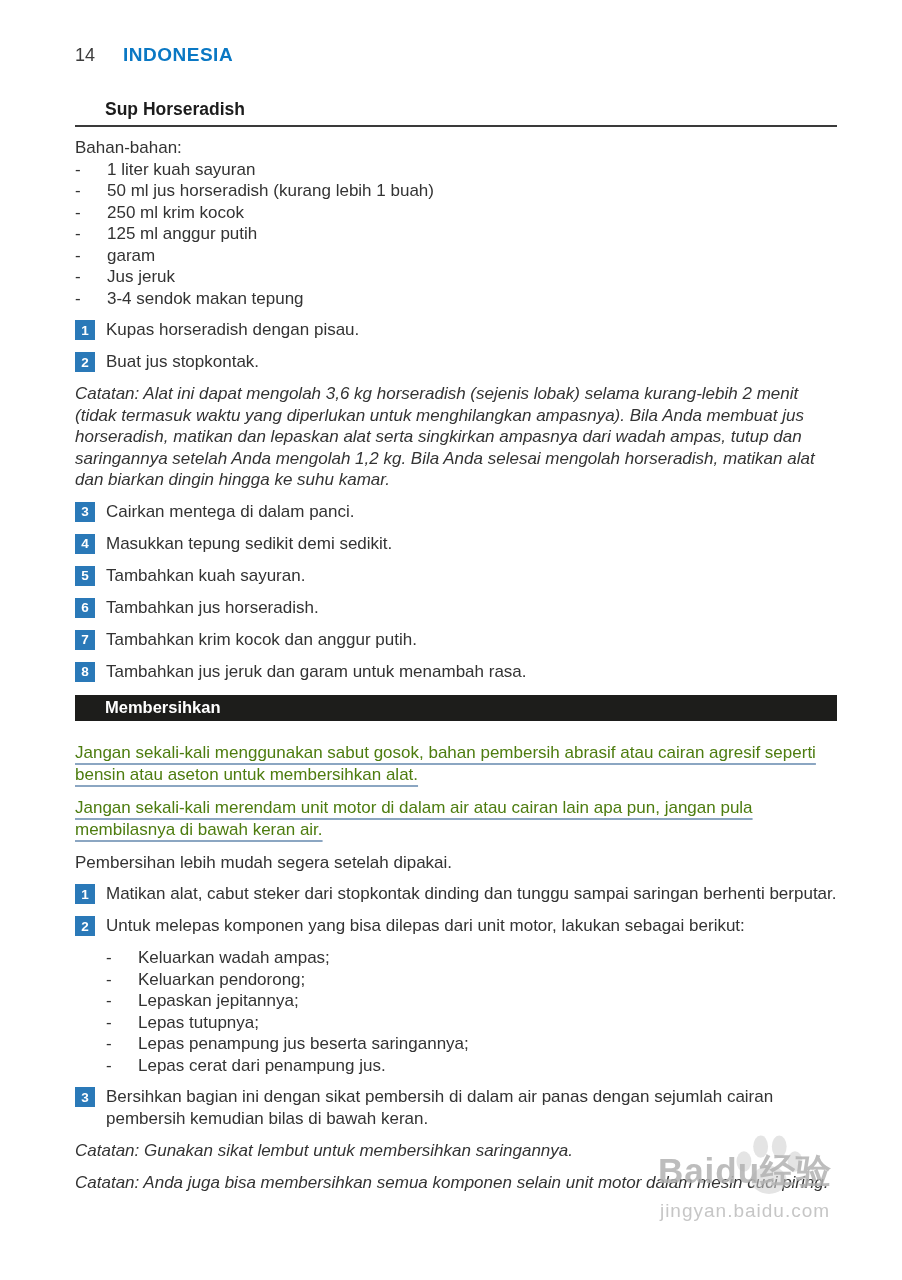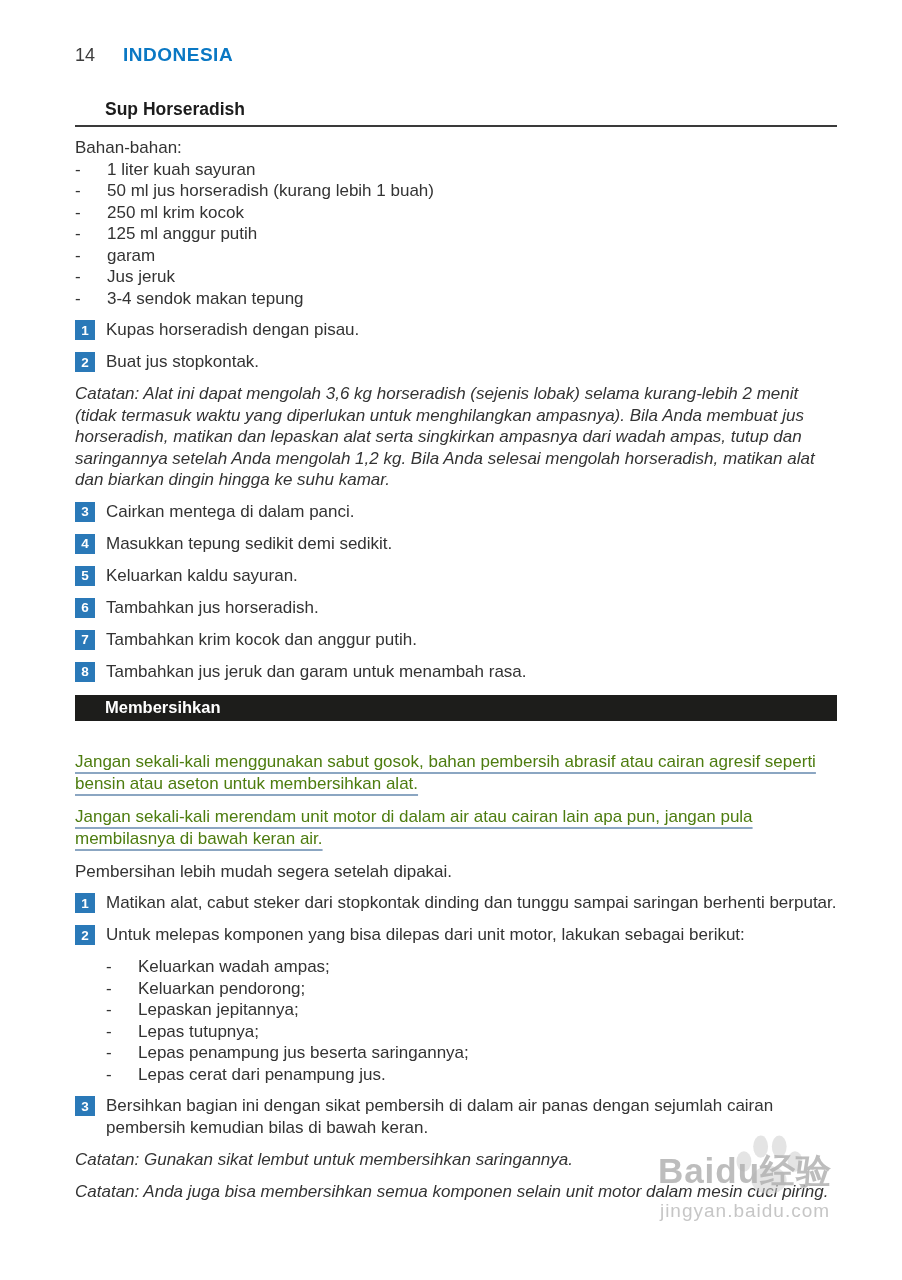--- a/index.html
+++ b/index.html
@@ -50,21 +50,21 @@
   .step-text { flex: 1; font-size: 17px; line-height: 22px; color: #333; }
 
   
   .note {
     font-style: italic; font-size: 17px; line-height: 21.5px;
     color: #333; margin: 8px 0 10px;
   }
 
   
   .black-bar {
-    margin-top: 12px; margin-bottom: 30px;
+    margin-top: 12px; margin-bottom: 21px;
     height: 26px; background: #1d1d1b;
     display: flex; align-items: center; padding-left: 30px;
   }
   .black-bar span { color: #ffffff; font-size: 16.5px; font-weight: bold; }
 
   
   .warning {
     font-size: 17px; line-height: 22px; color: #4d7c0f;
     text-decoration: underline;
     text-decoration-color: #8ba6c2;
@@ -146,21 +146,21 @@
     <div class="step">
       <span class="step-num">3</span>
       <span class="step-text">Cairkan mentega di dalam panci.</span>
     </div>
     <div class="step">
       <span class="step-num">4</span>
       <span class="step-text">Masukkan tepung sedikit demi sedikit.</span>
     </div>
     <div class="step">
       <span class="step-num">5</span>
-      <span class="step-text">Keluarkan kaldu sayuran.</span>
+      <span class="step-text">Tambahkan kuah sayuran.</span>
     </div>
     <div class="step">
       <span class="step-num">6</span>
       <span class="step-text">Tambahkan jus horseradish.</span>
     </div>
     <div class="step">
       <span class="step-num">7</span>
       <span class="step-text">Tambahkan krim kocok dan anggur putih.</span>
     </div>
     <div class="step">

